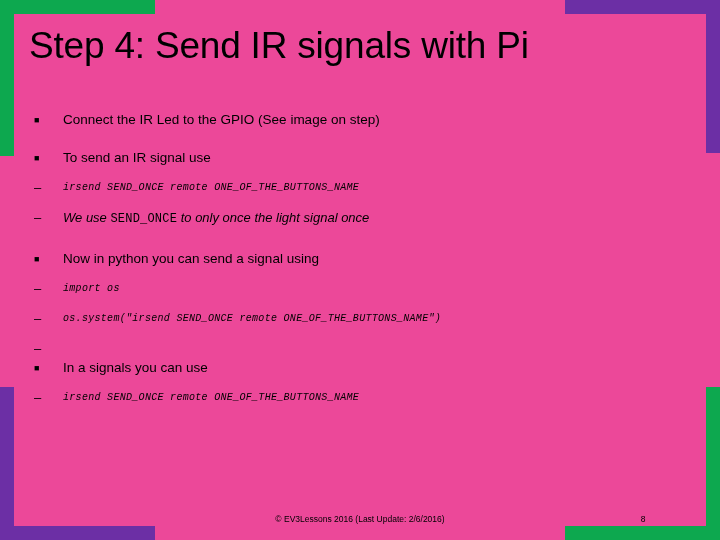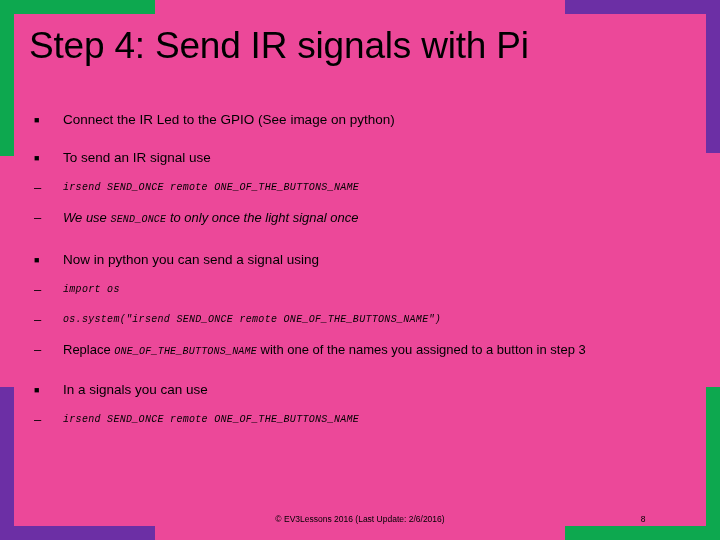--- a/index.html
+++ b/index.html
@@ -92,22 +92,21 @@
     font-style: italic;
     font-size: 10px;
     letter-spacing: 0.3px;
   }
   .ital {
     font-style: italic;
     text-align: center;
   }
   .monosm {
     font-family: "Liberation Mono", "DejaVu Sans Mono", monospace;
-    font-style: italic;
-    font-size: 10px;
+    font-size: 12px;
     letter-spacing: 0.2px;
     margin-top: 34px;
   }
   .wrap {
     line-height: 19px;
     padding-top: 5px;
     padding-bottom: 6px;
   }
   .wrap .marker { top: 5px; }
 
@@ -152,21 +151,21 @@
   <div class="deco deco-bl-h" style="background: rgb(108, 47, 165);"></div>
   <div class="deco deco-br-v" style="background: rgb(13, 168, 79);"></div>
   <div class="deco deco-br-h" style="background: rgb(13, 168, 79);"></div>
 
   <div id="title">Step 4: Send IR signals with Pi</div>
 
   <div id="body">
 
     <div class="row lvl1">
       <span class="marker">■</span>
-      <span class="txt">Connect the IR Led to the GPIO (See image on python)</span>
+      <span class="txt">Connect the IR Led to the GPIO (See image on step)</span>
     </div>
 
     <div class="gap-sm"></div>
 
     <div class="row lvl1">
       <span class="marker">■</span>
       <span class="txt">To send an IR signal use</span>
     </div>
 
     <div class="row lvl2">
@@ -191,21 +190,20 @@
       <span class="txt mono">import os</span>
     </div>
 
     <div class="row lvl2">
       <span class="marker">–</span>
       <span class="txt mono">os.system("irsend SEND_ONCE remote ONE_OF_THE_BUTTONS_NAME")</span>
     </div>
 
     <div class="row lvl2 wrap">
       <span class="marker">–</span>
-      <span class="txt"><span>Replace </span><span class="monosm">ONE_OF_THE_BUTTONS_NAME</span><span> with one of the names you assigned to a button in step 3</span></span>
     </div>
 
     <div class="gap-sm"></div>
 
     <div class="row lvl1">
       <span class="marker">■</span>
       <span class="txt">In a signals you can use</span>
     </div>
 
     <div class="row lvl2">

